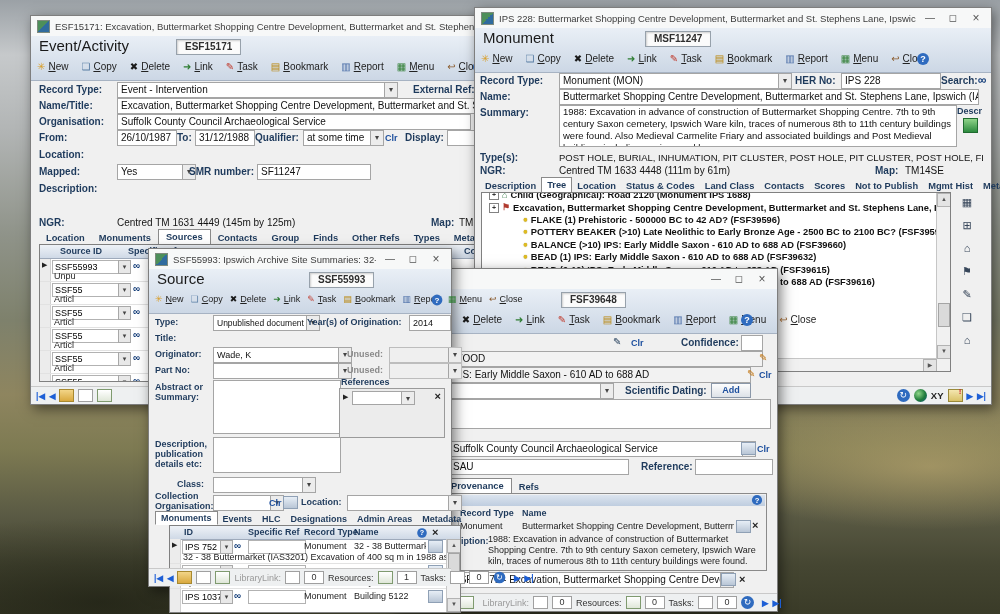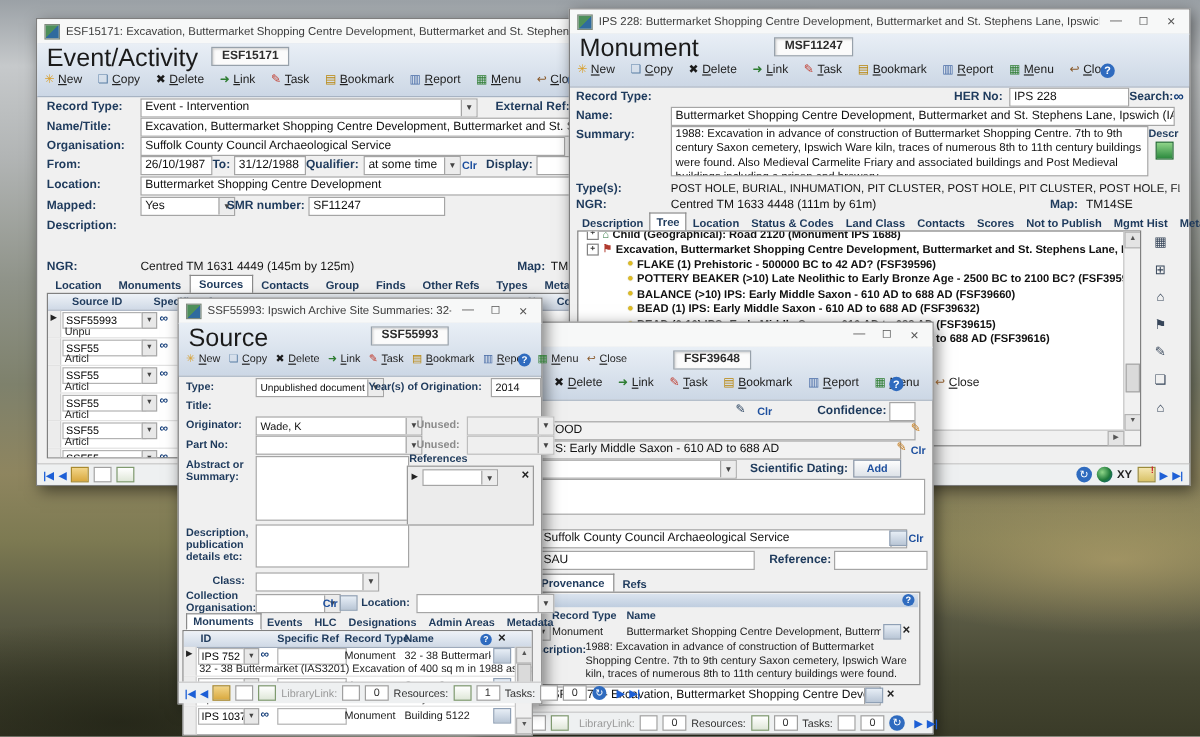--- a/index.html
+++ b/index.html
@@ -10,21 +10,21 @@
       radial-gradient(ellipse 320px 90px at 93% 76%, rgba(196,174,116,.55), transparent 70%),
       radial-gradient(ellipse 420px 120px at 10% 98%, rgba(20,22,12,.55), transparent 70%),
       linear-gradient(180deg,#9ba1a6 0px,#c6c9cb 55px,#b2b5b5 130px,#8f9389 235px,#7e816c 320px,#8e855f 395px,#7d7a52 450px,#5a5a44 515px,#454632 565px,#3a3b28 100%);}
   .win{position:absolute;background:#f0f0f0;border:1px solid #7e7e7e;box-shadow:3px 4px 12px rgba(0,0,0,.5)}
   .tb{position:absolute;left:0;right:0;top:0;height:20px;background:#f7f8f8;display:flex;align-items:center;gap:5px;padding:0 6px;border-bottom:1px solid #e3e3e3}
   .tb .t{font-size:9.5px;color:#3c3c3c;white-space:nowrap;overflow:hidden;flex:1}
   .appico{width:11px;height:11px;border:1px solid #7d8a7d;background:linear-gradient(135deg,#4d8f5a 50%,#2f6b9e 50%);flex:0 0 auto}
   .wbtn{width:18px;text-align:center;font-size:10px;color:#555;line-height:18px}
   .wbtn.cl{font-size:12px}
   .hdrband{position:absolute;left:0;right:0;top:20px;height:44px;background:linear-gradient(#e9eff6,#ccd7e5);border-bottom:1px solid #a7b3c3}
-  .apptitle{position:absolute;left:8px;top:1px;font-size:21px;color:#1a1a1a;white-space:nowrap}
+  .apptitle{position:absolute;left:8px;top:1px;font-size:15px;color:#1a1a1a;white-space:nowrap}
   .idbox{position:absolute;top:3px;height:14px;line-height:14px;padding:0 8px;background:#fbfbfb;border:1px solid #97a1ab;box-shadow:inset 1px 1px 2px rgba(0,0,0,.18);font-size:10px;font-weight:bold;color:#2e2e2e}
   .tools{position:absolute;left:6px;top:25px;display:flex;gap:13px;align-items:center}
   .titm{display:flex;gap:3px;align-items:center;font-size:10px;color:#222;white-space:nowrap}
   .titm .lbl{display:inline-block}
   .titm .lbl::first-letter{text-decoration:underline}
   .ticn{font-size:10px;line-height:1}
   [data-name="new-record-icon"]{color:#d99f2b}[data-name="copy-icon"]{color:#5b7fa6}
   [data-name="delete-icon"]{color:#1a1a1a}[data-name="link-icon"]{color:#2e7d32}
   [data-name="task-icon"]{color:#c0392b}[data-name="bookmark-icon"]{color:#b8860b}
   [data-name="report-icon"]{color:#4a6da7}[data-name="menu-icon"]{color:#2e7d32}
@@ -161,21 +161,20 @@
     <span class="L" style="left:8px;top:116px" data-name="from-label">From:</span>
     <div class="F" style="left:86px;top:114px;width:52px" data-name="from-date-field">26/10/1987</div>
     <span class="L" style="left:146px;top:116px" data-name="to-label">To:</span>
     <div class="F" style="left:164px;top:114px;width:52px" data-name="to-date-field">31/12/1988</div>
     <span class="L" style="left:224px;top:116px" data-name="qualifier-label">Qualifier:</span>
     <div class="F C" style="left:272px;top:114px;width:62px" data-name="qualifier-select">at some time</div>
     <span class="clr" style="left:354px;top:117px" data-name="clr-button">Clr</span>
     <span class="L" style="left:374px;top:116px" data-name="display-label">Display:</span>
     <div class="F" style="left:416px;top:114px;width:220px" data-name="display-field"></div>
     <span class="L" style="left:8px;top:133px" data-name="location-label">Location:</span>
-    <div class="F" style="left:86px;top:131px;width:360px" data-name="location-field">Buttermarket Shopping Centre Development</div>
     <span class="L" style="left:8px;top:150px" data-name="mapped-label">Mapped:</span>
     <div class="F C" style="left:86px;top:148px;width:60px" data-name="mapped-select">Yes</div>
     <span class="L" style="left:158px;top:150px" data-name="smr-number-label">SMR number:</span>
     <div class="F" style="left:226px;top:148px;width:106px" data-name="smr-number-field">SF11247</div>
     <span class="L" style="left:8px;top:167px" data-name="description-label">Description:</span>
     <span class="L" style="left:8px;top:201px" data-name="ngr-label">NGR:</span>
     <span class="V" style="left:86px;top:201px" data-name="ngr-value">Centred TM 1631 4449 (145m by 125m)</span>
     <span class="L" style="left:400px;top:201px" data-name="map-label">Map:</span>
     <span class="V" style="left:428px;top:201px" data-name="map-value">TM14SE</span>
     <div class="tabs" style="left:8px;top:213px" data-name="event-tab-strip">
@@ -299,20 +298,21 @@
             <span class="lbl">Menu</span>
           </span>
           <span class="titm" data-name="toolbar-button">
             <span class="ticn" data-name="close-window-icon">↩</span>
             <span class="lbl">Close</span>
           </span>
         </div>
       <span class="help" style="position:absolute;left:442px;top:25px" data-name="help-icon">?</span>
     </div>
     <span class="L" style="left:5px;top:67px" data-name="record-type-label">Record Type:</span>
+    <div class="F C" style="left:84px;top:65px;width:214px" data-name="record-type-select">Monument (MON)</div>
     <span class="L" style="left:320px;top:67px" data-name="her-no-label">HER No:</span>
     <div class="F" style="left:366px;top:65px;width:92px" data-name="her-no-field">IPS 228</div>
     <span class="L" style="left:466px;top:67px" data-name="search-label">Search:</span>
     <span class="binoc" style="left:503px;top:66px;font-size:12px" data-name="search-binoculars-icon">∞</span>
     <span class="L" style="left:5px;top:83px" data-name="name-label">Name:</span>
     <div class="F" style="left:84px;top:81px;width:412px" data-name="name-field">Buttermarket Shopping Centre Development, Buttermarket and St. Stephens Lane, Ipswich (IAS 3104).</div>
     <span class="L" style="left:5px;top:99px" data-name="summary-label">Summary:</span>
     <div class="F ta" style="left:84px;top:97px;width:390px;height:40px;font-size:9.5px" data-name="summary-field">1988:  Excavation in advance of construction of Buttermarket Shopping Centre. 7th to 9th century Saxon cemetery, Ipswich Ware kiln, traces of numerous 8th to 11th century  buildings were found. Also Medieval Carmelite Friary and associated buildings and Post Medieval buildings including a prison and brewery.</div>
     <span class="L Ls" style="left:482px;top:98px" data-name="descr-label">Descr</span>
     <span class="gres" style="left:488px;top:110px" data-name="resource-green-icon"></span>
@@ -616,21 +616,21 @@
     <div class="F C" style="left:198px;top:246px;width:96px" data-name="location-select"></div>
     <div class="tabs" style="left:6px;top:262px" data-name="source-tab-strip">
 
     <span class="tab active" style="padding:1px 5px;font-size:9px" data-name="tab">Monuments</span>
         <span class="tab" style="padding:1px 5px;font-size:9px" data-name="tab">Events</span>
         <span class="tab" style="padding:1px 5px;font-size:9px" data-name="tab">HLC</span>
         <span class="tab" style="padding:1px 5px;font-size:9px" data-name="tab">Designations</span>
         <span class="tab" style="padding:1px 5px;font-size:9px" data-name="tab">Admin Areas</span>
         <span class="tab" style="padding:1px 5px;font-size:9px" data-name="tab">Metadata</span>
       </div>
-    <div class="grid" style="left:3px;top:276px;width:290px;height:86px" data-name="source-monuments-grid">
+    <div class="grid" style="left:20px;top:276px;width:290px;height:86px" data-name="source-monuments-grid">
       <div class="ghead" data-name="grid-header-row">
         <span class="gh" style="left:14px" data-name="col-id">ID</span>
         <span class="gh" style="left:78px" data-name="col-specific-ref">Specific Ref</span>
         <span class="gh" style="left:134px" data-name="col-record-type">Record Type</span>
         <span class="gh" style="left:184px" data-name="col-name">Name</span>
         <span class="help" style="position:absolute;left:246px;top:1px;transform:scale(.8)" data-name="help-icon">?</span>
         <span class="xb" style="left:262px;top:1px" data-name="remove-icon">×</span>
       </div>
       <div data-name="grid-body" style="position:absolute;left:0;top:13px;right:13px;bottom:0">
 

